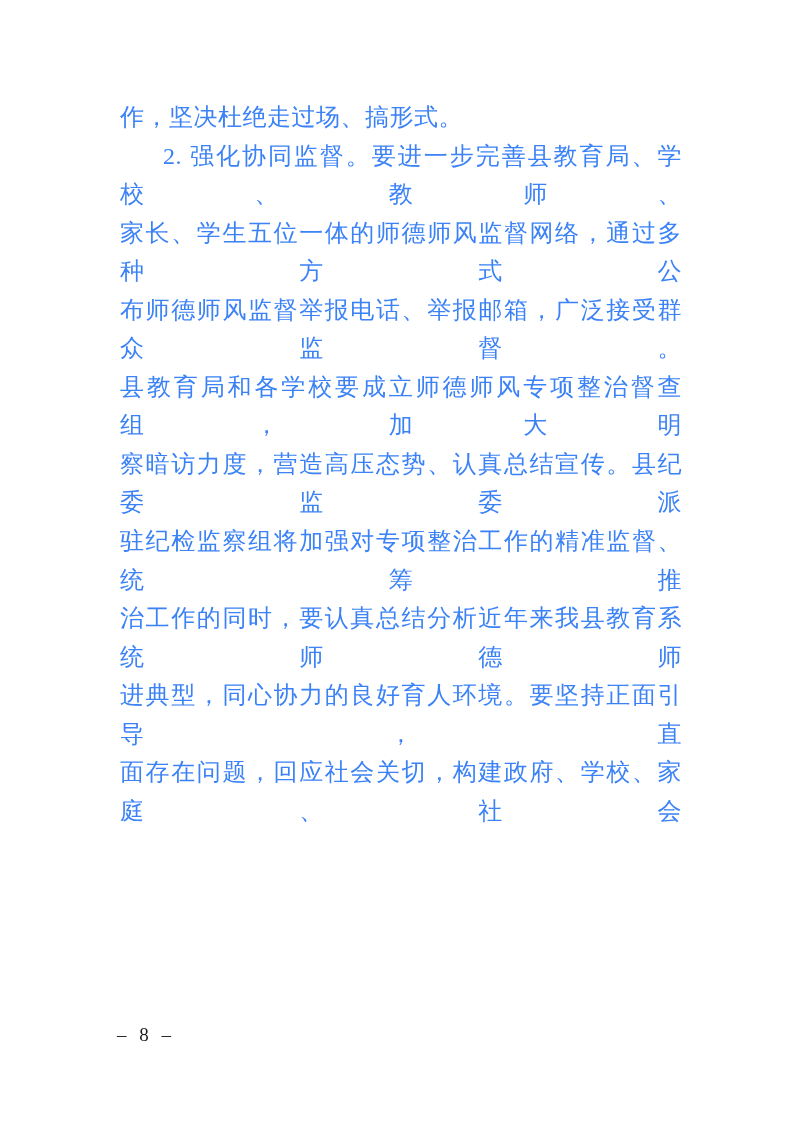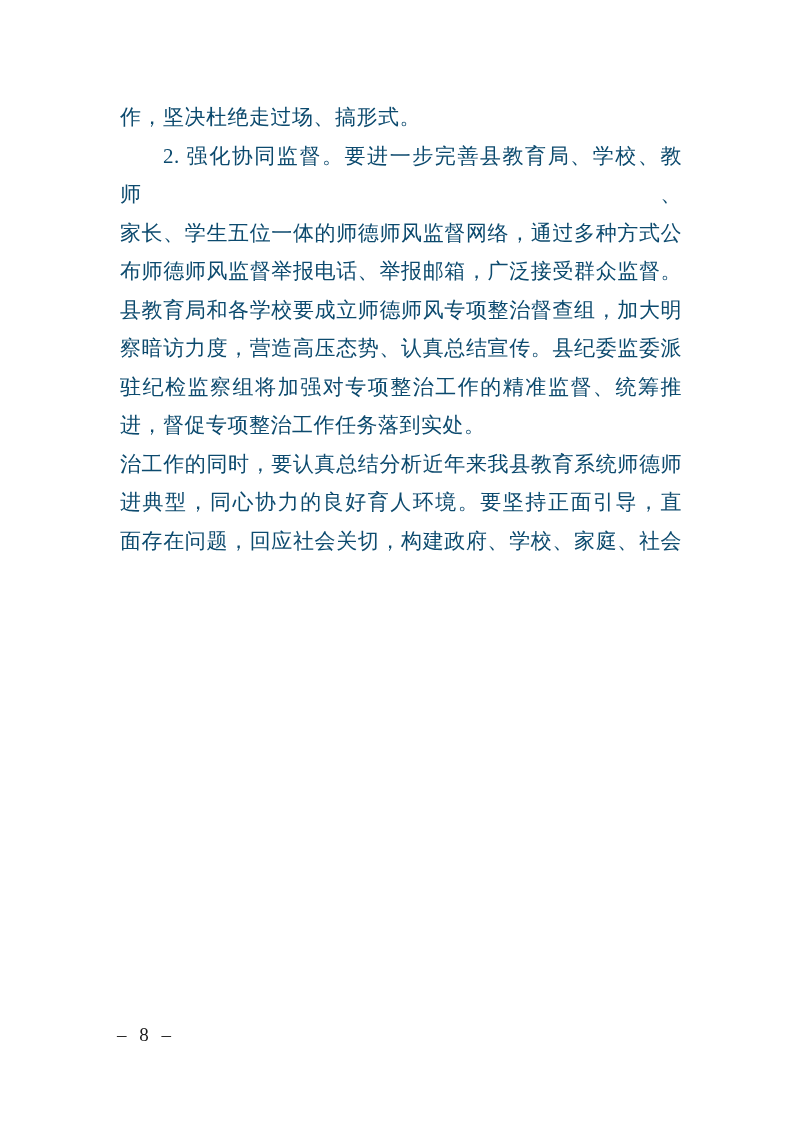--- a/index.html
+++ b/index.html
@@ -13,23 +13,23 @@
     height: 1122px;
     background: #ffffff;
     overflow: hidden;
     font-family: "Liberation Serif", serif;
   }
   .doc-body {
     position: absolute;
     left: 120px;
     top: 98px;
     width: 562px;
-    font-size: 21px;
+    font-size: 24px;
     line-height: 38.55px;
-    color: #0c4a6e;
+    color: #3b82f6;
     letter-spacing: 0.5px;
   }
   .text-line {
     text-align: left;
     white-space: normal;
   }
   .text-line.justify {
     text-align: justify;
     text-align-last: justify;
     text-justify: inter-character;
@@ -54,19 +54,18 @@
 
 <div class="page">
   <div class="doc-body">
       <div class="text-line"><span class="seg">作，坚决杜绝走过场、搞形式。</span></div>
       <div class="text-line justify indent"><span class="seg bold">2. 强化协同监督。</span><span class="seg">要进一步完善县教育局、学校、教师、</span></div>
       <div class="text-line justify"><span class="seg">家长、学生五位一体的师德师风监督网络，通过多种方式公</span></div>
       <div class="text-line justify"><span class="seg">布师德师风监督举报电话、举报邮箱，广泛接受群众监督。</span></div>
       <div class="text-line justify"><span class="seg">县教育局和各学校要成立师德师风专项整治督查组，加大明</span></div>
       <div class="text-line justify"><span class="seg">察暗访力度，营造高压态势、认真总结宣传。县纪委监委派</span></div>
       <div class="text-line justify"><span class="seg">驻纪检监察组将加强对专项整治工作的精准监督、统筹推</span></div>
-      <div class="text-line"><span class="seg">进，督促专项整治工作任务落到实处。</span></div>
       <div class="text-line justify"><span class="seg">治工作的同时，要认真总结分析近年来我县教育系统师德师</span></div>
       <div class="text-line justify"><span class="seg">进典型，同心协力的良好育人环境。要坚持正面引导，直</span></div>
       <div class="text-line justify"><span class="seg">面存在问题，回应社会关切，构建政府、学校、家庭、社会</span></div>
     </div>
   <div class="page-number">– 8 –</div>
 </div>
 
 </body></html>

